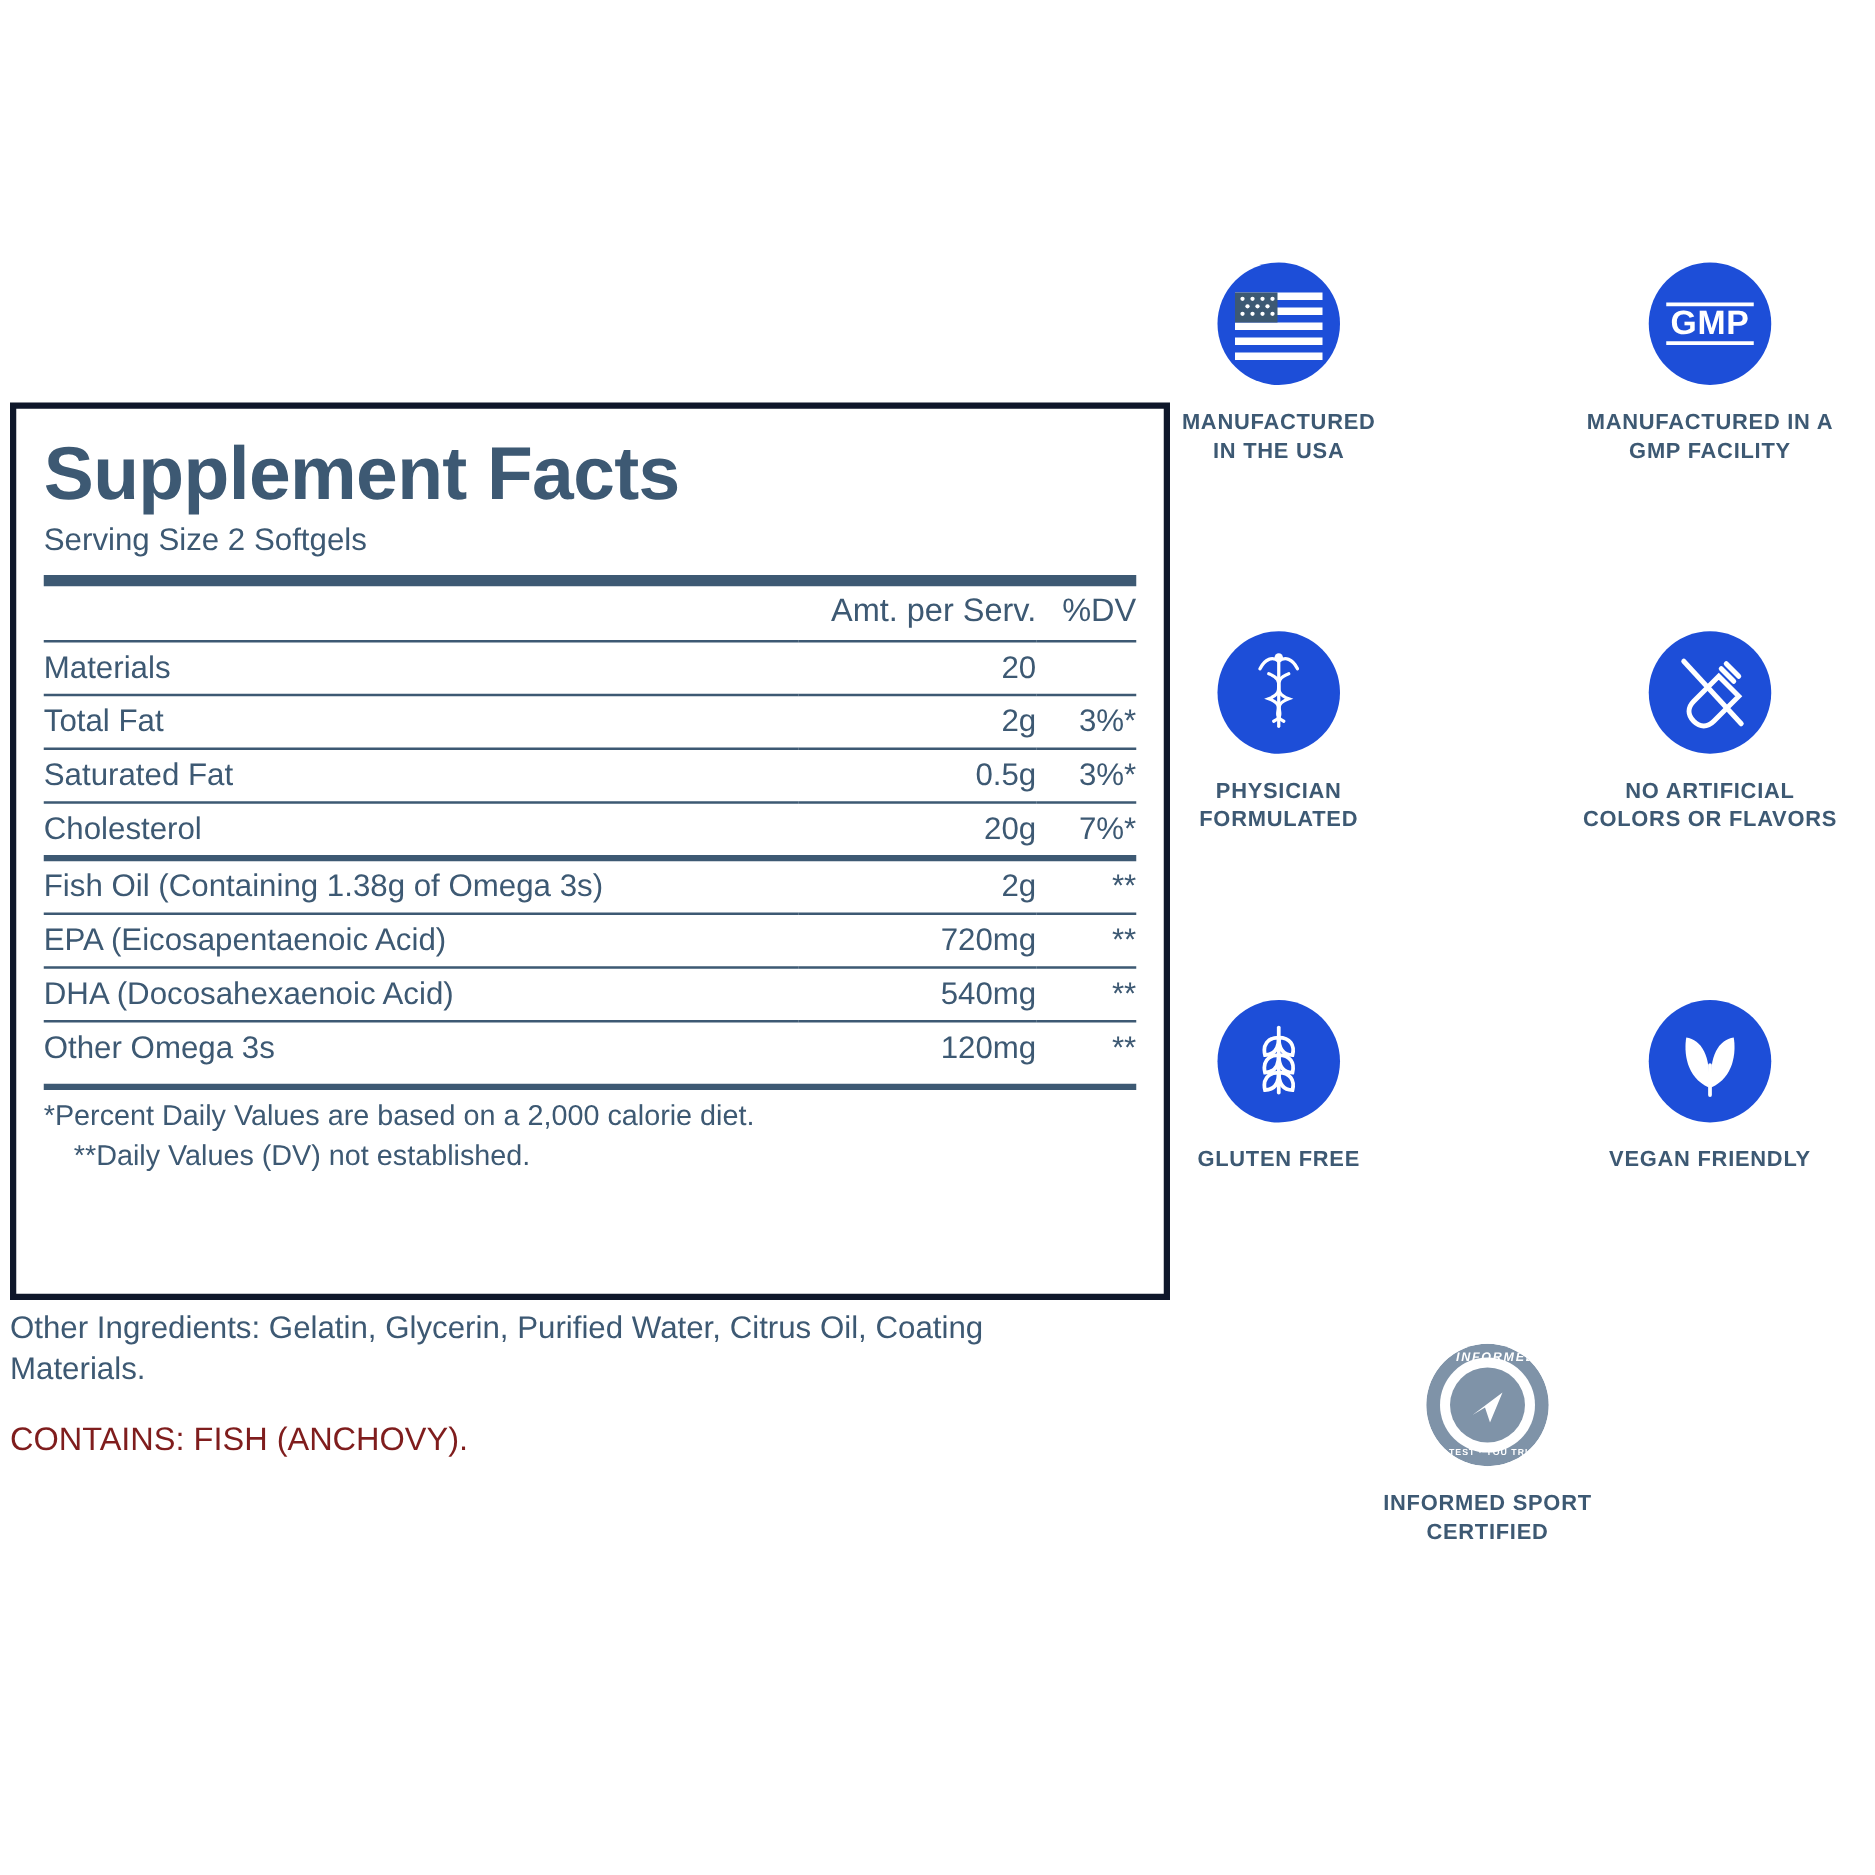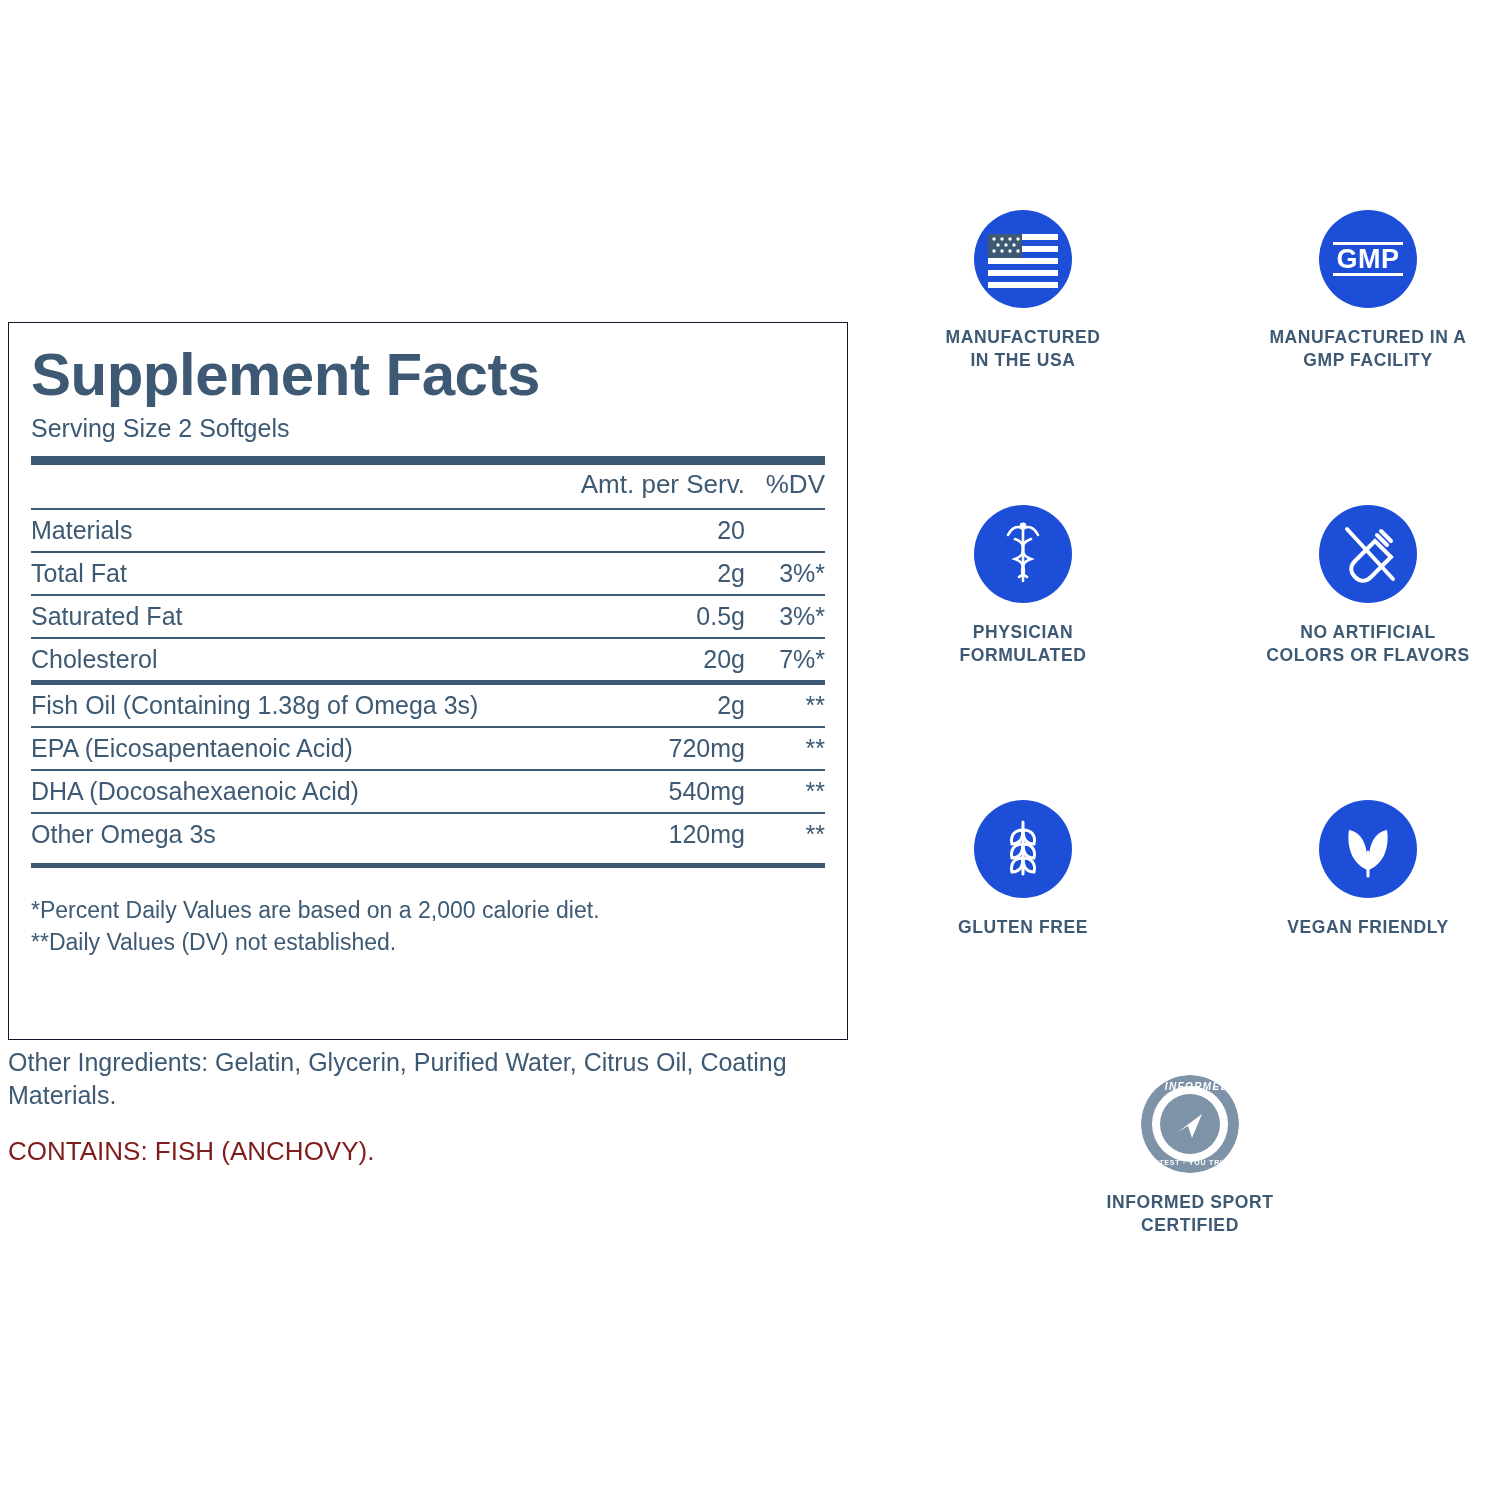--- a/index.html
+++ b/index.html
@@ -14,23 +14,23 @@
     font-family: "Liberation Sans", sans-serif;
     color: #3d5973;
     overflow: hidden;
   }
 
   
   #facts-panel {
     position: absolute;
     left: 8px;
     top: 322px;
-    width: 840px;
+    width: 928px;
     height: 718px;
-    border: 1px solid #0f172a;
+    border: 5px solid #0f172a;
     box-sizing: border-box;
     padding: 14px 22px 0 22px;
   }
   #facts-title {
     font-size: 60px;
     font-weight: bold;
     letter-spacing: -0.5px;
     line-height: 1.05;
     margin: 6px 0 6px 0;
     color: #3d5973;
@@ -69,21 +69,21 @@
     font-size: 26px;
     padding-bottom: 8px;
     padding-top: 4px;
   }
   tr.line td {
     border-top: 2px solid #3d5973;
   }
   .footnotes {
     font-size: 23px;
     line-height: 1.3;
-    padding-top: 28px;
+    padding-top: 6px;
     color: #3d5973;
   }
 
   
   #other-ingredients {
     position: absolute;
     left: 8px;
     top: 1046px;
     width: 830px;
     font-size: 25px;
@@ -263,21 +263,21 @@
         <td class="col-name indent">Other Omega 3s</td>
         <td class="col-amt">120mg</td>
         <td class="col-dv">**</td>
       </tr>
     </tbody>
   </table>
 
   <div class="rule-med" style="margin-top:8px;"></div>
 
   <div class="footnotes">*Percent Daily Values are based on a 2,000 calorie diet.</div>
-  <div class="footnotes" style="padding-top:2px;">**Daily Values (DV) not established.</div>
+  <div class="footnotes" style="padding-top:2px;margin-left:24px;">**Daily Values (DV) not established.</div>
 </div>
 
 <div id="other-ingredients">Other Ingredients: Gelatin, Glycerin, Purified Water, Citrus Oil, Coating Materials.</div>
 <div id="contains">CONTAINS: FISH (ANCHOVY).</div>
 
 <div class="badge" id="badge-usa">
   <div class="disc">
     <svg width="98" height="98" viewBox="0 0 98 98">
       <g fill="#ffffff">
         <rect x="14" y="24" width="70" height="6"></rect>

